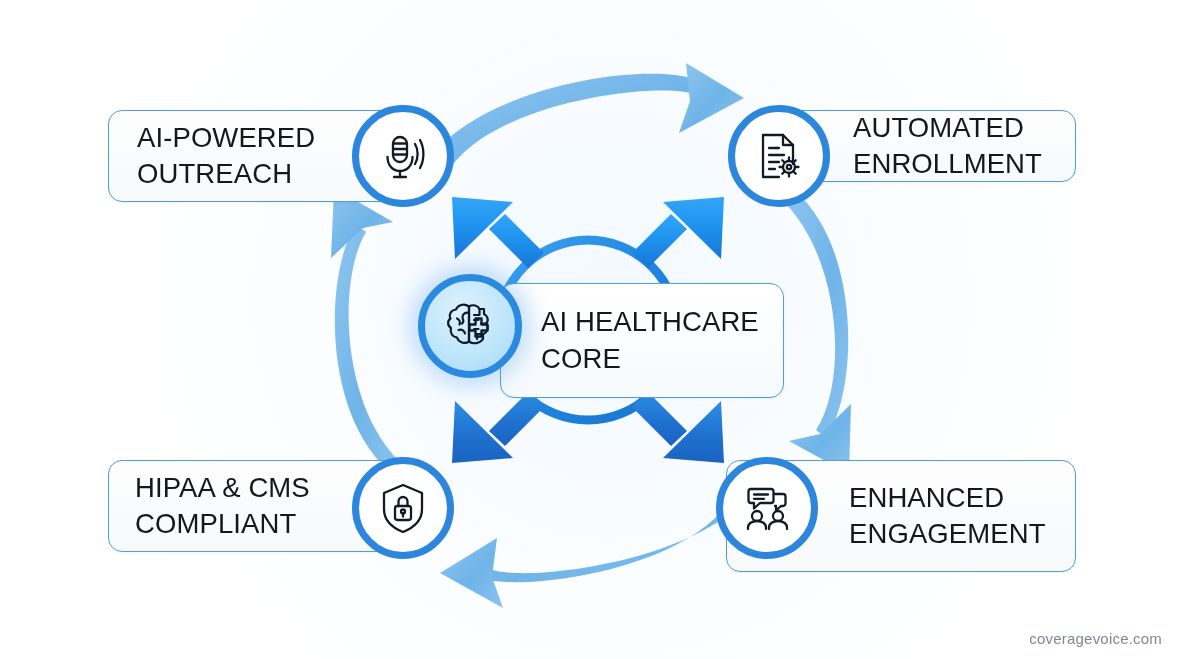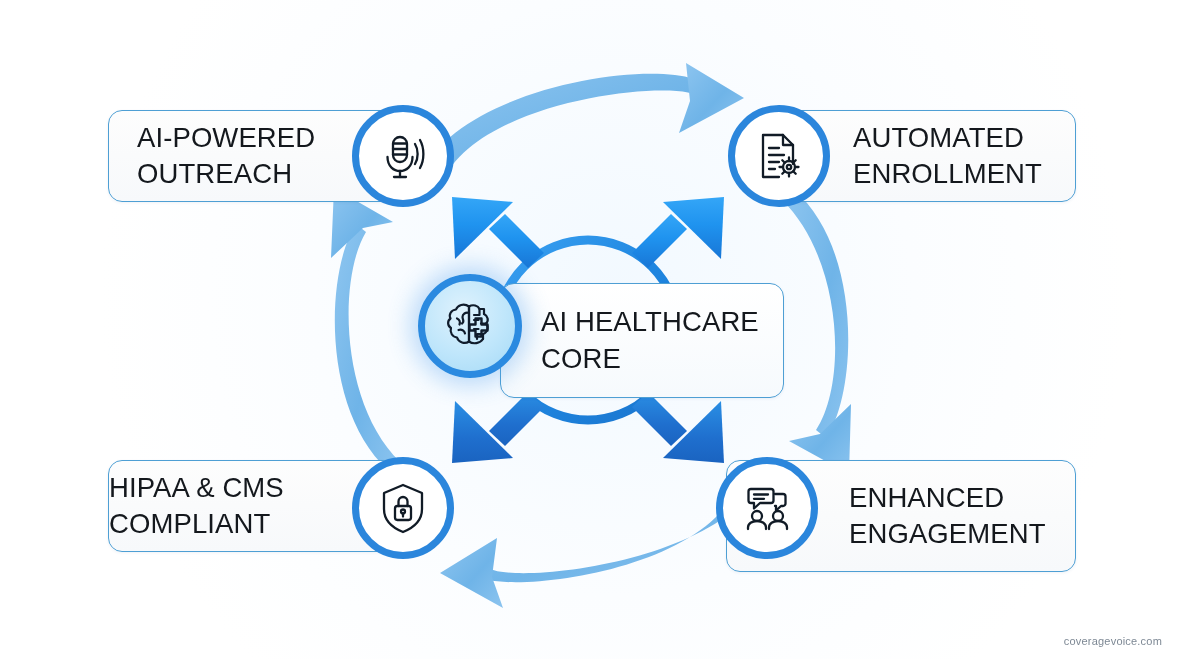--- a/index.html
+++ b/index.html
@@ -79,21 +79,21 @@
     display: flex;
     align-items: center;
     justify-content: center;
     box-shadow: 0 0 22px 8px rgba(60,150,235,0.30);
   }
 
   #watermark {
     position: absolute;
     right: 18px;
     bottom: 12px;
-    font-size: 11px;
+    font-size: 15px;
     color: #7d8894;
     letter-spacing: 0.2px;
   }
 </style>
 </head>
 <body>
 
 <div id="canvas">
 
   <svg id="arrow-layer" viewBox="0 0 1180 659" xmlns="http://www.w3.org/2000/svg">
@@ -200,21 +200,21 @@
           <line x1="25" y1="43" x2="25" y2="49"></line>
           <line x1="19" y1="49" x2="31" y2="49"></line>
           <path d="M40 16 C43.5 21.5 43.5 30.5 40 36"></path>
           <path d="M45 12 C49.5 20 49.5 32 45 40"></path>
         </g>
       </svg>
     </div>
   </div>
 
   <div class="node">
-    <div class="node-box" style="left:786px; top:110px; width:290px; height:92px; padding-left:66px;">
+    <div class="node-box" style="left:786px; top:110px; width:290px; height:72px; padding-left:66px;">
       <span class="node-label">AUTOMATED
 ENROLLMENT</span>
     </div>
     <div class="icon-disc" style="left:728px; top:105px; width:102px; height:102px; border:7px solid #2b86dc; box-sizing:border-box;">
       <svg width="56" height="56" viewBox="0 0 56 56">
         <g fill="none" stroke="#111b26" stroke-width="2.3" stroke-linecap="round" stroke-linejoin="round">
           <path d="M12 7 h20 l10 10 v19 M12 7 v42 h16"></path>
           <path d="M32 7 v10 h10"></path>
           <line x1="18" y1="20" x2="28" y2="20"></line>
           <line x1="18" y1="27" x2="33" y2="27"></line>
@@ -224,21 +224,21 @@
           <circle cx="38" cy="39" r="2.2"></circle>
           <path d="M38 29.5 v3.5 M38 45 v3.5 M28.5 39 h3.5 M44 39 h3.5
                    M31.3 32.3 l2.5 2.5 M42.2 43.2 l2.5 2.5
                    M44.7 32.3 l-2.5 2.5 M33.8 43.2 l-2.5 2.5"></path>
         </g>
       </svg>
     </div>
   </div>
 
   <div class="node">
-    <div class="node-box" style="left:108px; top:460px; width:288px; height:92px; ">
+    <div class="node-box" style="left:108px; top:460px; width:288px; height:92px; padding-left:26px;">
       <span class="node-label">HIPAA &amp; CMS
 COMPLIANT</span>
     </div>
     <div class="icon-disc" style="left:352px; top:457px; width:102px; height:102px; border:7px solid #2b86dc; box-sizing:border-box;">
       <svg width="56" height="56" viewBox="0 0 56 56">
         <g fill="none" stroke="#111b26" stroke-width="2.3" stroke-linecap="round" stroke-linejoin="round">
           <path d="M28 5 L47 13 v16 c0 12 -9 19 -19 23 C18 48 9 41 9 29 V13 Z"></path>
           <rect x="20" y="26" width="16" height="14" rx="2.4"></rect>
           <path d="M23.5 26 v-4.5 a4.5 4.5 0 0 1 9 0 V26"></path>
           <circle cx="28" cy="31.5" r="2"></circle>

